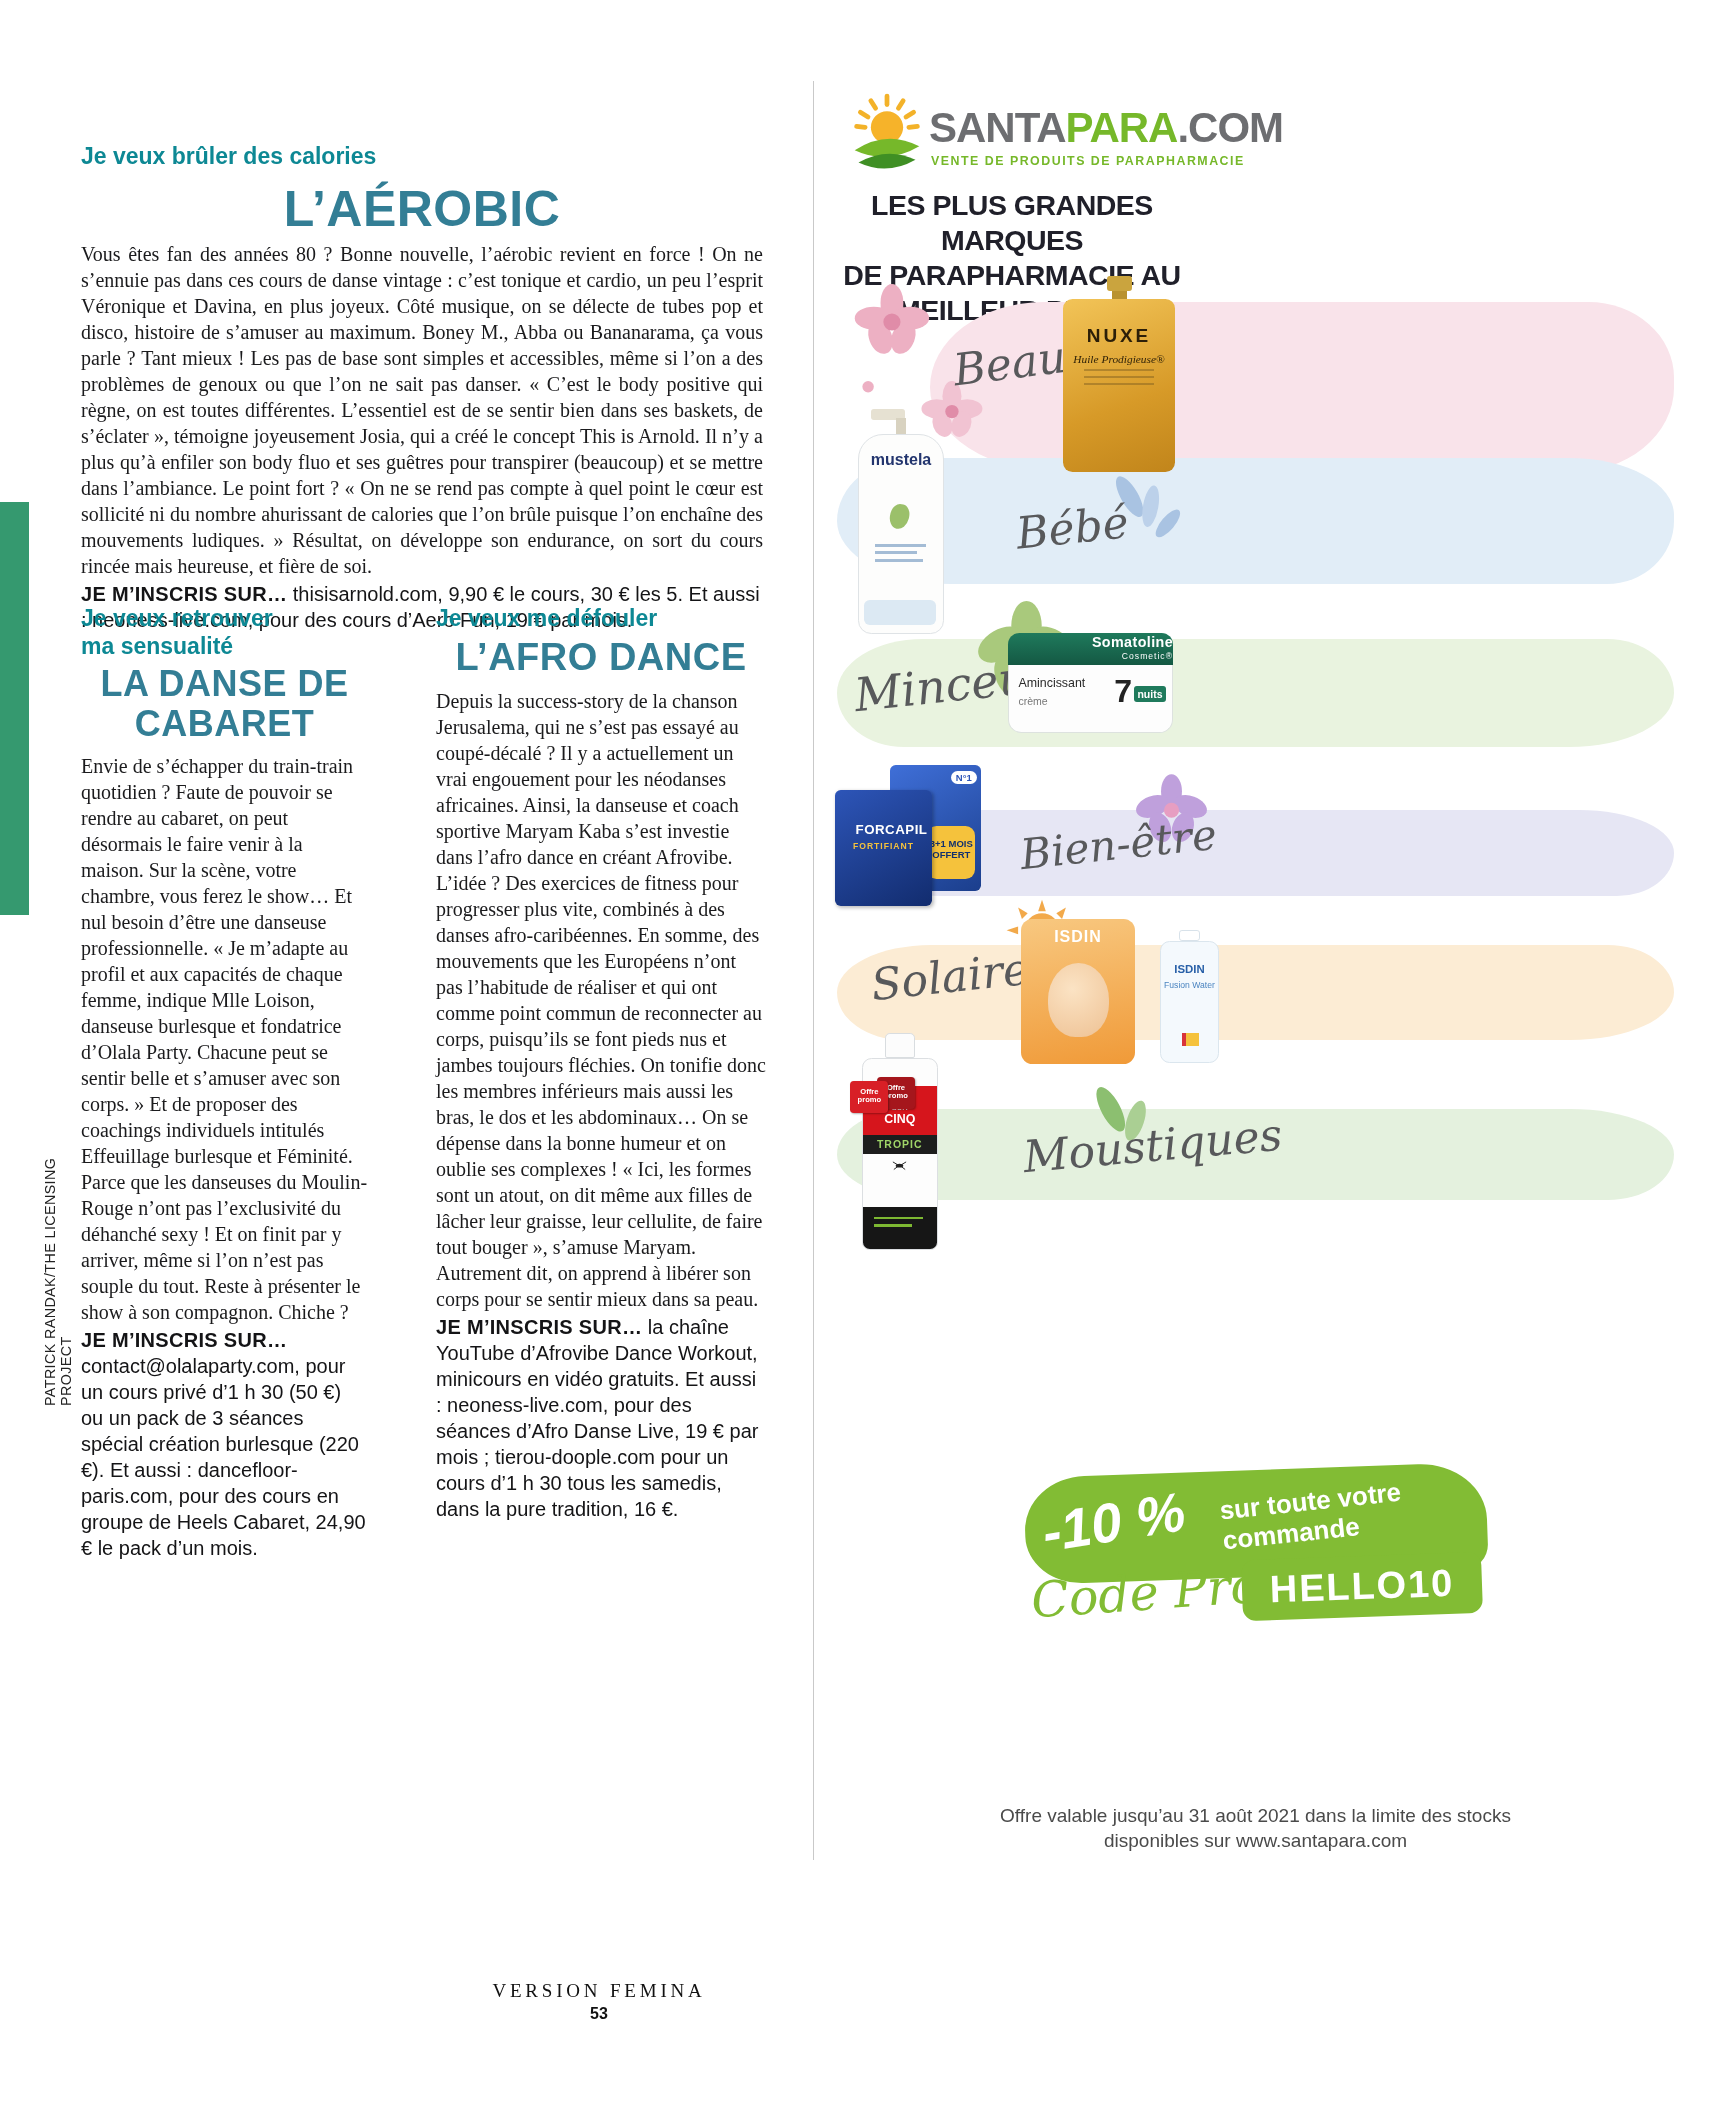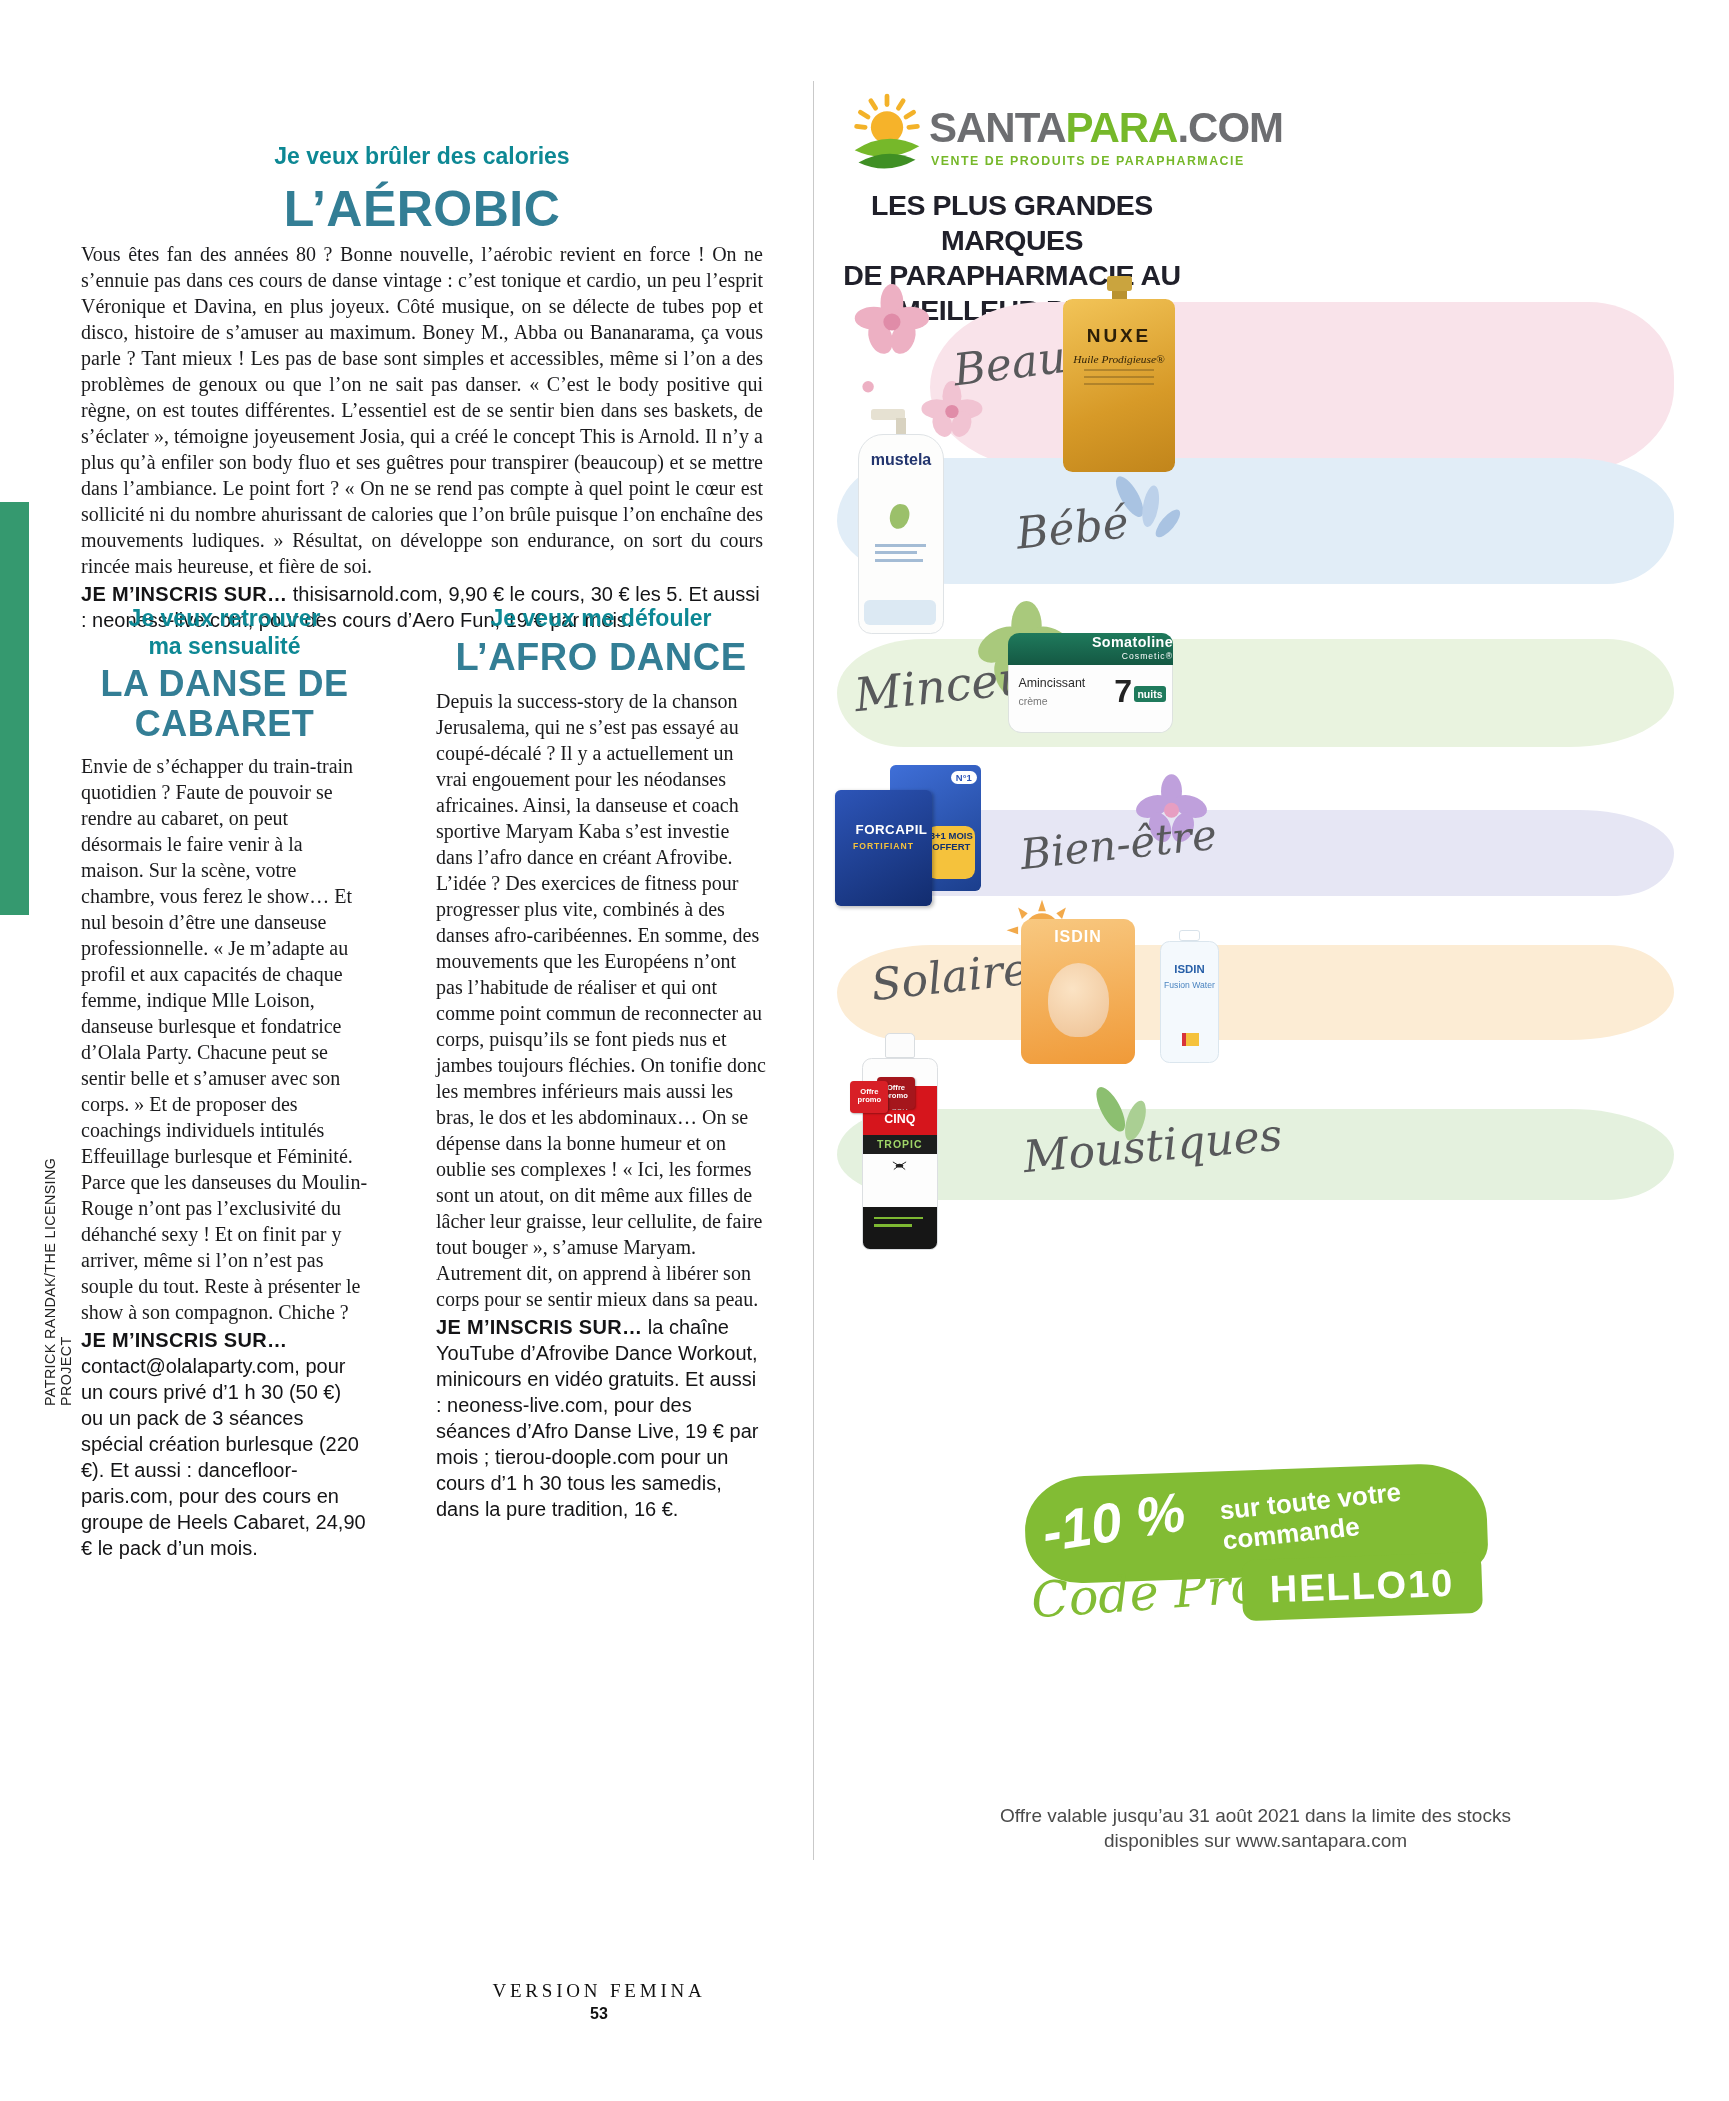--- a/index.html
+++ b/index.html
@@ -6,21 +6,21 @@
   body { background:#ffffff; font-family:"Liberation Sans", sans-serif; }
   .page { position:relative; width:1729px; height:2102px; background:#ffffff; overflow:hidden; }
 
   
   .green-strip { position:absolute; left:0; top:502px; width:28.5px; height:413px; background:#35996f; }
   .credit { position:absolute; left:42px; top:1149px; height:257px;
             writing-mode:vertical-rl; transform:rotate(180deg);
             font-size:14.3px; letter-spacing:0.4px; color:#222; }
 
   
-  .kicker { text-align:center; color:#0d8894; font-weight:700; font-size:23px; line-height:27.6px; }
+  .kicker { text-align:left; color:#0d8894; font-weight:700; font-size:23px; line-height:27.6px; }
   .title  { text-align:center; color:#337e95; font-weight:700; letter-spacing:0.5px; }
   .body   { font-family:"Liberation Serif", serif; font-size:20px; line-height:26px; color:#1b1b1d; margin-top:9.5px; }
   .just   { text-align:justify; }
   .signup { font-size:20px; line-height:26px; color:#141416; margin-top:1.9px; }
   .signup strong { letter-spacing:0.3px; }
 
   .art1 { position:absolute; left:81px; top:143px; width:682px; }
   .art1 .title { font-size:50px; line-height:46px; margin-top:15px; }
 
   .art2 { position:absolute; left:81px; top:605px; width:287px; }
@@ -100,21 +100,21 @@
   
   .prod-forcapil { position:absolute; left:835px; top:765px; width:167px; height:141px; z-index:4; }
   .fc-back  { position:absolute; left:55px; top:0; width:91px; height:126px; border-radius:5.7px;
               background:linear-gradient(150deg,#3f6fd8,#1b3e8c); }
   .fc-front { position:absolute; left:0; top:25px; width:97px; height:116px; border-radius:5.7px;
               background:linear-gradient(150deg,#2d55b8,#122c6e); box-shadow:1.9px 1.9px 3.8px rgba(0,0,0,.25); }
   .fc-brand { position:absolute; left:0; top:32px; width:100%; text-align:center; color:#fff; font-weight:700; font-size:13.3px; letter-spacing:0.5px;padding-left:16px; }
   .fc-sub   { position:absolute; left:0; top:51px; width:100%; text-align:center; color:#f5c23c; font-weight:700; font-size:8.6px; letter-spacing:1px; }
   .fc-rank  { position:absolute; left:61px; top:5.7px; background:#fff; color:#2d55b8; font-weight:700; font-size:9.5px; padding:1px 4.8px; border-radius:7.6px; }
   .fc-badge { position:absolute; right:5.7px; top:61px; width:48px; height:53px; background:#f5c23c; border-radius:9.5px;
-              color:#12306e; font-weight:700; font-size:9.5px; line-height:11.4px; text-align:center; padding-top:4px; }
+              color:#12306e; font-weight:700; font-size:9.5px; line-height:11.4px; text-align:center; padding-top:12px; }
 
   
   .prod-isdin { position:absolute; left:997px; top:909px; width:209px; height:167px; z-index:4;margin-left:24px; }
   .is-tile  { position:absolute; left:0; top:9.5px; width:114px; height:145px; border-radius:11.4px;
               background:linear-gradient(170deg,#f8c880,#f09a38); }
   .is-tbrand{ position:absolute; left:0; top:9.5px; width:100%; text-align:center; color:#fff; font-weight:700; font-size:16px; letter-spacing:1px; }
   .is-face  { position:absolute; left:27px; top:44px; width:61px; height:74px; border-radius:50% 50% 45% 45%;
               background:radial-gradient(circle at 40% 35%, #fbe3c4, #eec193); }
   .is-bottle{ position:absolute; left:139px; top:32px; width:59px; height:122px; background:#f4f9fd; border:1px solid #dbe6ee; border-radius:9.5px; }
   .is-bcap  { position:absolute; left:158px; top:21px; width:21px; height:11.4px; background:#fff; border:1px solid #d8e2ea; border-radius:2.9px; }

